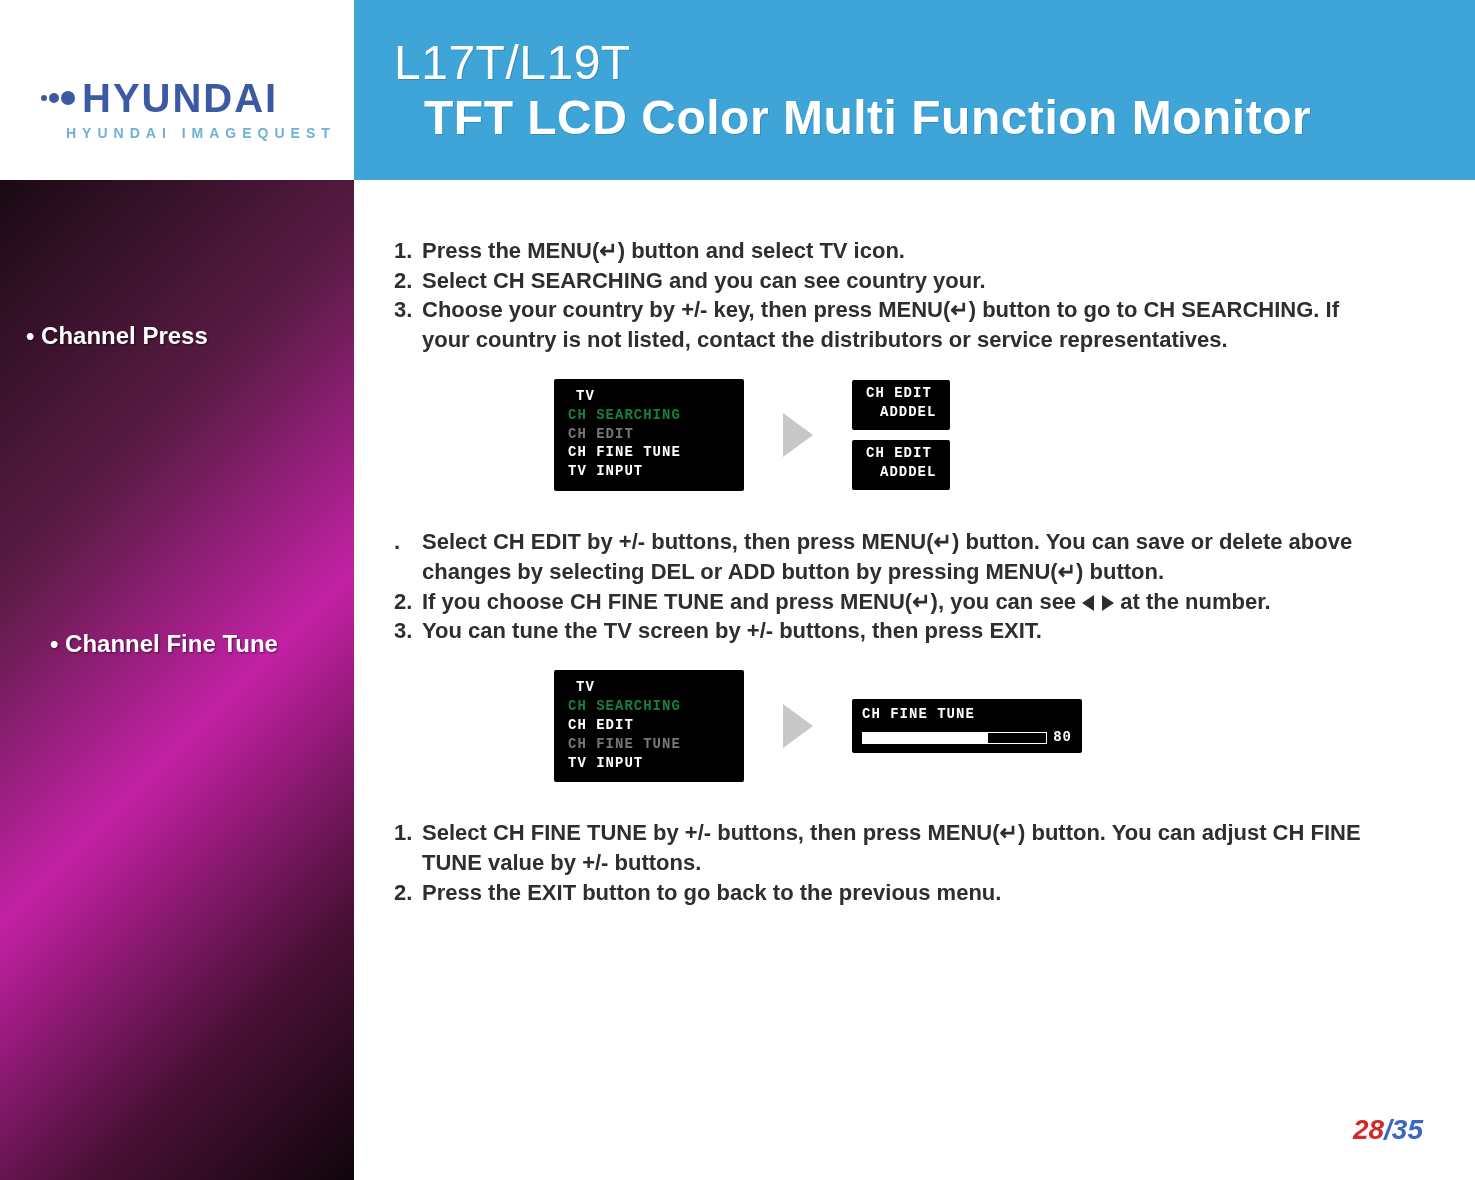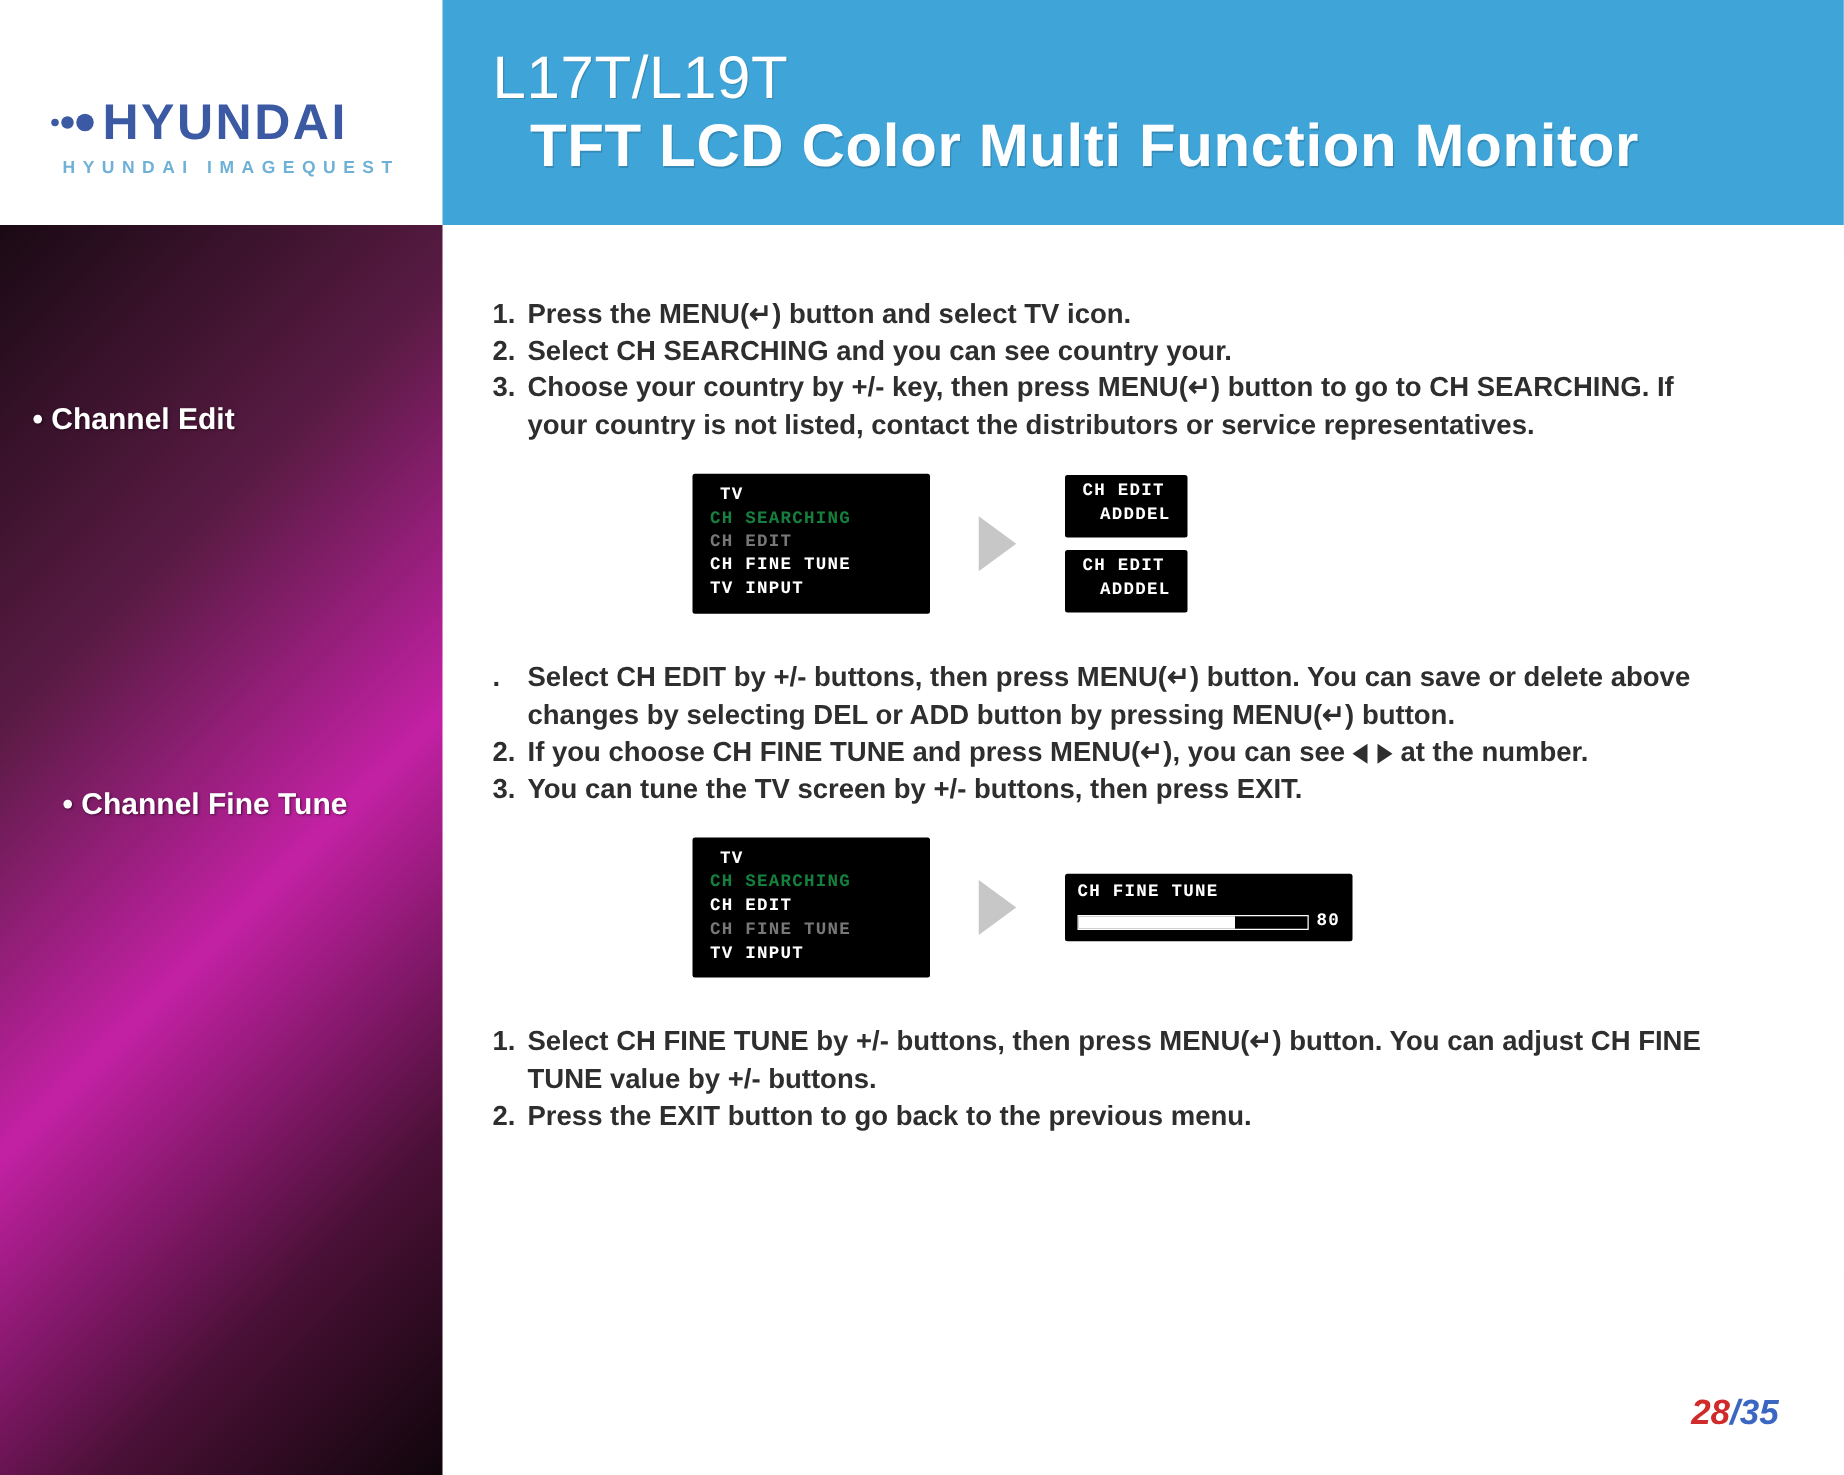--- a/index.html
+++ b/index.html
@@ -5,21 +5,21 @@
   * { margin: 0; padding: 0; box-sizing: border-box; }
   body { font-family: Arial, Helvetica, sans-serif; width: 1475px; height: 1180px; overflow: hidden; background: #f5f5f5; }
   .page { width: 1475px; height: 1180px; position: relative; background: #fff; }
   .logo-area { position: absolute; left: 0; top: 0; width: 354px; height: 216px; background: #fff; display: flex; flex-direction: column; justify-content: center; padding-left: 40px; }
   .logo-text { color: #3b5aa3; font-size: 40px; font-weight: 900; letter-spacing: 2px; display: flex; align-items: center; }
   .logo-dots { display: flex; align-items: center; margin-right: 6px; }
   .logo-dots span { display: inline-block; background: #3b5aa3; border-radius: 50%; margin: 0 1px; }
   .logo-dots .d1 { width: 6px; height: 6px; }
   .logo-dots .d2 { width: 10px; height: 10px; }
   .logo-dots .d3 { width: 14px; height: 14px; }
-  .logo-sub { color: #6fb1d6; font-size: 14px; font-weight: 700; letter-spacing: 6px; margin-top: 4px; margin-left: 10px; }
+  .logo-sub { color: #6fb1d6; font-size: 14px; font-weight: 700; letter-spacing: 6px; margin-top: 4px; margin-left: 26px; }
   .title-bar { position: absolute; left: 354px; top: 0; right: 0; height: 180px; background: #3fa4d8; color: #fff; display: flex; flex-direction: column; justify-content: center; padding-left: 40px; }
   .title-bar .t1 { font-size: 48px; font-weight: 400; letter-spacing: 0.5px; text-shadow: 1px 1px 0 rgba(0,0,0,.15); }
   .title-bar .t2 { font-size: 48px; font-weight: 900; letter-spacing: 0.5px; text-shadow: 1px 1px 0 rgba(0,0,0,.15); margin-left: 30px; }
   .sidebar { position: absolute; left: 0; top: 180px; width: 354px; bottom: 0; background: linear-gradient(135deg, #1a0a14 0%, #5a1b44 30%, #c321a4 55%, #4a1036 80%, #10050b 100%); }
   .side-item { color: #fff; font-size: 24px; font-weight: 900; padding: 14px 26px; text-shadow: 1px 1px 2px rgba(0,0,0,.5); }
   .side-item.edit { margin-top: 128px; }
   .side-item.fine { margin-top: 252px; margin-left: 24px; }
   .content { position: absolute; left: 354px; top: 180px; right: 0; bottom: 0; padding: 56px 52px 40px 40px; color: #2e2e2e; font-weight: 700; font-size: 22px; line-height: 1.35; }
   .instr { margin-bottom: 2px; max-width: 990px; }
   .instr .row { display: flex; }
@@ -62,21 +62,21 @@
     </div>
     <div class="logo-sub">HYUNDAI  IMAGEQUEST</div>
   </div>
 
   <div class="title-bar">
     <div class="t1">L17T/L19T</div>
     <div class="t2">TFT LCD Color Multi Function Monitor</div>
   </div>
 
   <div class="sidebar">
-    <div class="side-item edit">• Channel Edit</div>
+    <div class="side-item edit">• Channel Press</div>
     <div class="side-item fine">• Channel Fine Tune</div>
   </div>
 
   <div class="content">
 
     <div class="instr">
       <div class="row">
           <div class="num">1.</div>
           <div class="txt">Press the MENU(↵) button and select TV icon.</div>
         </div>

